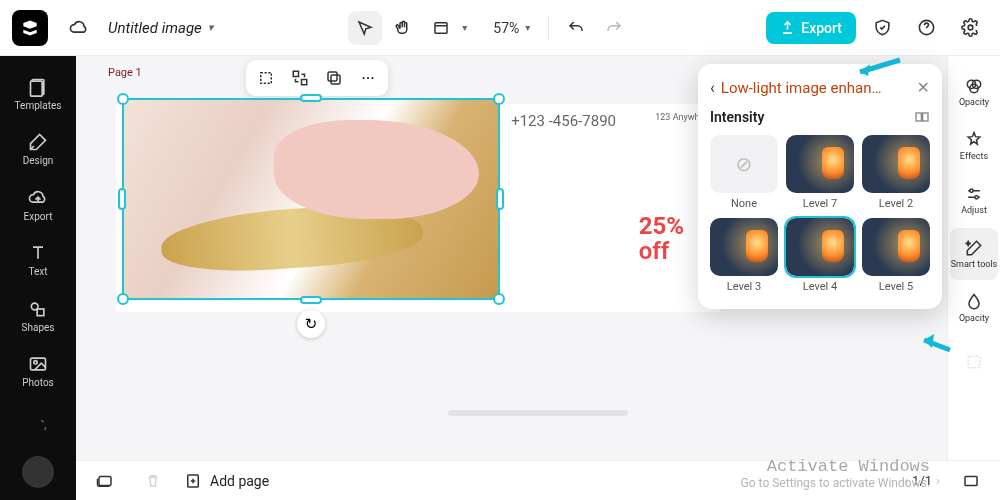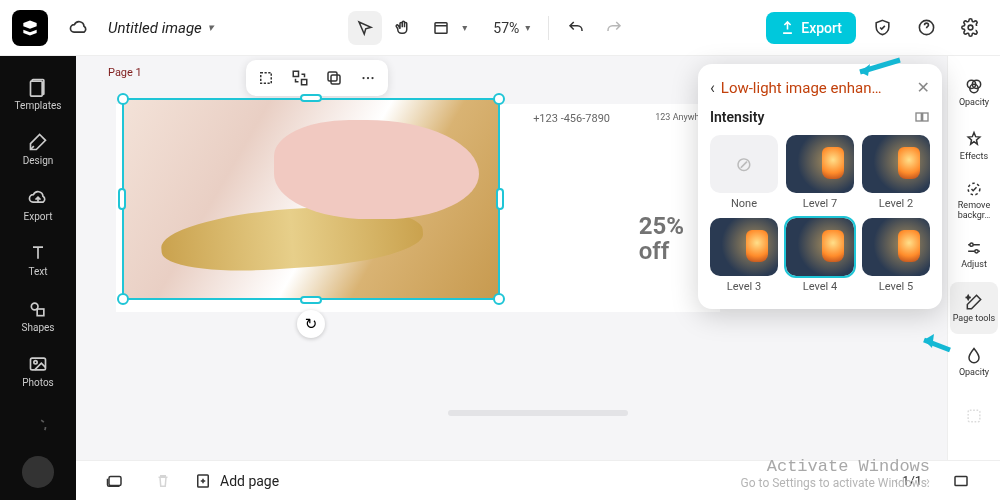--- a/index.html
+++ b/index.html
@@ -29,24 +29,24 @@
     
     .canvas-area { position: absolute; left: 76px; top: 56px; right: 0; bottom: 40px; background: #f5f5f7; overflow: hidden; }
     .page-label { position: absolute; left: 32px; top: 10px; font-size: 11px; color: #7f1d1d; }
     
     
     .sel-toolbar { position: absolute; left: 170px; top: 4px; background: #fff; border-radius: 10px; box-shadow: 0 2px 10px rgba(0,0,0,0.12); padding: 6px 8px; display: flex; gap: 10px; align-items: center; }
     .sel-toolbar .sel-icon { width: 24px; height: 24px; display: flex; align-items: center; justify-content: center; cursor: pointer; }
     
     
     .canvas-page { position: absolute; left: 40px; top: 48px; width: 604px; height: 208px; background: #fff; }
-    .canvas-page .promo-text { position: absolute; right: 36px; top: 110px; font-size: 24px; font-weight: 700; color: #737373; line-height: 1.05; }
+    .canvas-page .promo-text { position: absolute; right: 36px; top: 110px; font-size: 24px; font-weight: 700; color: #ef4444; line-height: 1.05; }
     .canvas-page .promo-text .off { font-weight: 600; }
     .canvas-page .arrow { position: absolute; right: 0px; top: 155px; font-size: 22px; }
-    .canvas-page .phone { position: absolute; right: 110px; top: 8px; font-size: 11px; color: #666; }
+    .canvas-page .phone { position: absolute; right: 104px; top: 8px; font-size: 15px; color: #666; }
     .canvas-page .addr { position: absolute; right: 8px; top: 8px; font-size: 9px; color: #666; }
     .canvas-page .sideimg { position: absolute; right: -44px; top: 124px; width: 56px; height: 56px; background: linear-gradient(135deg, #9a7a4a, #c4a572); border-radius: 2px; }
     
     
     .sel-frame { position: absolute; left: 46px; top: 42px; width: 378px; height: 202px; border: 2px solid #1fc5d6; }
     .sel-frame .handle { position: absolute; width: 12px; height: 12px; background: #fff; border: 2px solid #1fc5d6; border-radius: 50%; }
     .sel-frame .h-tl { top: -7px; left: -7px; }
     .sel-frame .h-tr { top: -7px; right: -7px; }
     .sel-frame .h-bl { bottom: -7px; left: -7px; }
     .sel-frame .h-br { bottom: -7px; right: -7px; }
@@ -80,21 +80,21 @@
     .thumb.none { background: #f1f1f3; display: flex; align-items: center; justify-content: center; color: #bbb; font-size: 20px; }
     .thumb.selected { outline: 2px solid #1fc5d6; outline-offset: 0; }
     .thumb .lantern { position: absolute; right: 10px; top: 12px; width: 22px; height: 32px; background: radial-gradient(circle at 50% 40%, #ffdf8a, #ff8c2b 60%, #b0451a); border-radius: 6px 6px 8px 8px; }
     .thumb .glow { position: absolute; inset: 0; background: radial-gradient(circle at 65% 45%, rgba(255,200,100,0.6), transparent 60%); }
     .thumb-label { font-size: 11px; color: #555; }
     
     
     .arrow-annot { position: absolute; color: #14b8d4; font-size: 32px; font-weight: bold; pointer-events: none; }
     
     
-    .bottombar { position: absolute; left: 76px; right: 0; bottom: 0; height: 40px; background: #fff; border-top: 1px solid #eee; display: flex; align-items: center; padding: 0 22px; gap: 14px; }
+    .bottombar { position: absolute; left: 76px; right: 0; bottom: 0; height: 40px; background: #fff; border-top: 1px solid #eee; display: flex; align-items: center; padding: 0 12px; gap: 14px; }
     .bottombar .spacer { flex: 1; }
     .add-page { display: flex; align-items: center; gap: 8px; font-size: 14px; color: #222; cursor: pointer; }
     .page-count { font-size: 13px; color: #333; display: flex; align-items: center; gap: 4px; }
     .watermark { position: absolute; right: 70px; bottom: 10px; text-align: right; color: #b5b5b5; font-size: 12px; pointer-events: none; }
     .watermark .big { font-size: 17px; color: #a8a8a8; font-family: Liberation Mono, monospace; }
     .scroll-indicator { position: absolute; left: 50%; transform: translateX(-50%); bottom: 44px; width: 180px; height: 6px; background: #e3e3e6; border-radius: 3px; }
     
     svg { display: block; }
   </style>
 </head>
@@ -298,39 +298,32 @@
     <span class="rlbl">Opacity</span>
   </div>
   <div class="rail-item">
     <svg width="20" height="20" viewBox="0 0 24 24" fill="none" stroke="#333" stroke-width="1.8">
         <path d="M12 3l2 5 5 .5-4 3.5 1 5-4-3-4 3 1-5-4-3.5 5-.5z"></path>
       </svg>
     <span class="rlbl">Effects</span>
   </div>
   <div class="rail-item">
     <svg width="20" height="20" viewBox="0 0 24 24" fill="none" stroke="#333" stroke-width="1.8">
-        <circle cx="12" cy="12" r="7" stroke-dasharray="3 3"></circle>
-        <path d="M9 12l2 2 4-4"></path>
-      </svg>
-    <span class="rlbl">Remove backgr…</span>
-  </div>
-  <div class="rail-item">
-    <svg width="20" height="20" viewBox="0 0 24 24" fill="none" stroke="#333" stroke-width="1.8">
         <path d="M5 8h14M5 16h14"></path>
         <circle cx="9" cy="8" r="2" fill="#fff"></circle>
         <circle cx="15" cy="16" r="2" fill="#fff"></circle>
       </svg>
     <span class="rlbl">Adjust</span>
   </div>
   <div class="rail-item active">
     <svg width="20" height="20" viewBox="0 0 24 24" fill="none" stroke="#333" stroke-width="1.8">
         <path d="M15 4l5 5-11 11H4v-5z"></path>
         <path d="M5 4l1 2 2 .5-2 .5-1 2-1-2-2-.5 2-.5z" fill="#333"></path>
       </svg>
-    <span class="rlbl">Page tools</span>
+    <span class="rlbl">Smart tools</span>
   </div>
   <div class="rail-item">
     <svg width="20" height="20" viewBox="0 0 24 24" fill="none" stroke="#333" stroke-width="1.8">
         <path d="M12 3c4 5 6 8 6 11a6 6 0 01-12 0c0-3 2-6 6-11z"></path>
       </svg>
     <span class="rlbl">Opacity</span>
   </div>
   <div class="rail-item" style="opacity:.35">
     <svg width="20" height="20" viewBox="0 0 24 24" fill="none" stroke="#999" stroke-width="1.8" stroke-dasharray="2 2">
         <rect x="5" y="5" width="14" height="14" rx="2"></rect>

